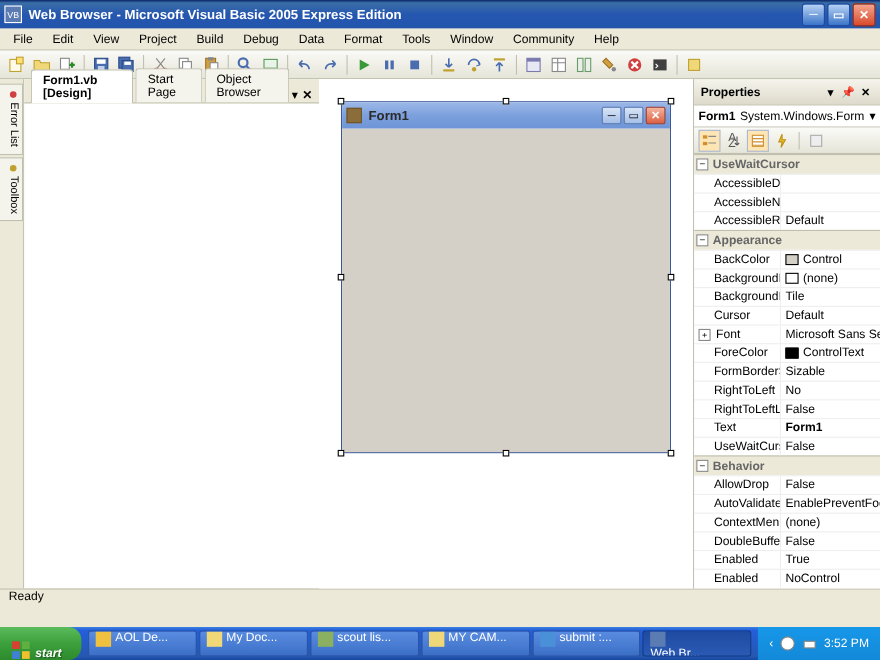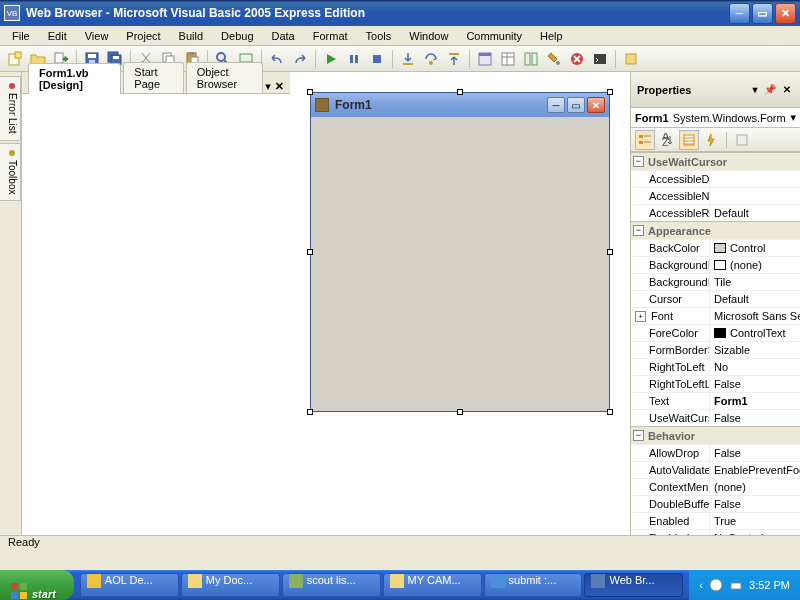--- a/index.html
+++ b/index.html
@@ -45,21 +45,21 @@
 .form-titlebar .ficon { width: 14px; height: 14px; background: #8a6d3b; border: 1px solid #6d5528; margin-right: 6px; }
 .form-titlebar .ftitle { flex: 1; font-weight: bold; font-size: 12px; color: #2b2b2b; }
 .form-winbtns { display: flex; gap: 2px; }
 .form-winbtn { width: 18px; height: 16px; background: linear-gradient(#d9e5f7,#a5bfe6); border: 1px solid #5f7cb0; border-radius: 2px; display: flex; align-items: center; justify-content: center; font-size: 10px; cursor: pointer; }
 .form-winbtn.close { background: linear-gradient(#f5b49f,#dc6042); border-color: #a93c1e; color: #fff; font-weight: bold; }
 .form-body { height: calc(100% - 24px); background: #d4d0c8; }
 .sel-handle { position: absolute; width: 6px; height: 6px; background: #fff; border: 1px solid #000; }
 
 
 .properties { width: 170px; background: #ece9d8; border-left: 1px solid #c0c0b0; display: flex; flex-direction: column; }
-.prop-header { height: 36px; background: linear-gradient(#f5f4ec,#dedacb); border-bottom: 1px solid #c0c0b0; display: flex; align-items: center; padding: 0 6px; font-weight: bold; }
+.prop-header { height: 24px; background: linear-gradient(#f5f4ec,#dedacb); border-bottom: 1px solid #c0c0b0; display: flex; align-items: center; padding: 0 6px; font-weight: bold; }
 .prop-header .sp { margin-left: auto; display: flex; gap: 2px; }
 .prop-pin { width: 14px; height: 14px; cursor: pointer; display: flex; align-items: center; justify-content: center; font-size: 10px; }
 .prop-object { height: 20px; border-bottom: 1px solid #c0c0b0; display: flex; align-items: center; padding: 0 4px; background: #fff; font-size: 10px; overflow: hidden; white-space: nowrap; }
 .prop-object b { margin-right: 4px; }
 .prop-toolbar { height: 24px; background: linear-gradient(#fafaf7,#e6e5d8); border-bottom: 1px solid #c0c0b0; display: flex; align-items: center; padding: 0 4px; gap: 2px; }
 .prop-tb-btn { width: 20px; height: 20px; border: 1px solid transparent; display: flex; align-items: center; justify-content: center; cursor: pointer; }
 .prop-tb-btn.active { border-color: #a8b8d8; background: #fde6b3; }
 .prop-grid { flex: 1; overflow-y: auto; background: #fff; font-size: 10px; position: relative; }
 .prop-grid::-webkit-scrollbar { width: 16px; }
 .prop-grid::-webkit-scrollbar-track { background: #ece9d8; }
@@ -74,21 +74,21 @@
 .swatch { width: 12px; height: 10px; border: 1px solid #000; margin-right: 4px; display: inline-block; }
 
 
 .statusbar { height: 35px; background: #ece9d8; border-top: 1px solid #c0c0b0; display: flex; align-items: flex-start; padding: 0 8px; }
 
 
 .taskbar { height: 30px; background: linear-gradient(#3a81e0, #245edb 10%, #2657b0 90%, #1546a0); display: flex; align-items: center; }
 .start-btn { height: 30px; padding: 0 18px 0 10px; background: linear-gradient(#5abb5a, #3ca03c 50%, #2d8a2d); border-radius: 0 12px 12px 0; color: #fff; font-weight: bold; font-style: italic; font-size: 14px; display: flex; align-items: flex-end; cursor: pointer; text-shadow: 1px 1px 1px #1a5a1a; }
 .task-items { flex: 1; display: flex; padding: 0 6px; gap: 2px; overflow: hidden; }
 .task-item { height: 24px; min-width: 0; flex: 1; max-width: 120px; background: linear-gradient(#5a8de0, #3b6fc7); border: 1px solid #2a55a5; border-radius: 3px; display: flex; align-items: flex-start; padding: 0 6px; color: #fff; font-size: 10px; cursor: pointer; overflow: hidden; white-space: nowrap; }
-.task-item.active { background: linear-gradient(#1f4aa0, #2a5ab5); border-color: #123a85; }
+.task-item.active { background: linear-gradient(#1f4aa0, #2a5ab5); border-color: #123a85; flex-direction: column; }
 .task-item .ti-icon { width: 14px; height: 14px; background: #fff; margin-right: 4px; flex-shrink: 0; }
 .tray { height: 30px; background: linear-gradient(#1797e8, #1289d8); display: flex; align-items: center; padding: 0 10px; color: #fff; font-size: 10px; gap: 6px; }
 .tray .tray-icon { width: 14px; height: 14px; }
 </style>
 </head>
 <body>
 
 <div class="titlebar">
   <div class="icon">VB</div>
   <div class="title">Web Browser - Microsoft Visual Basic 2005 Express Edition</div>

